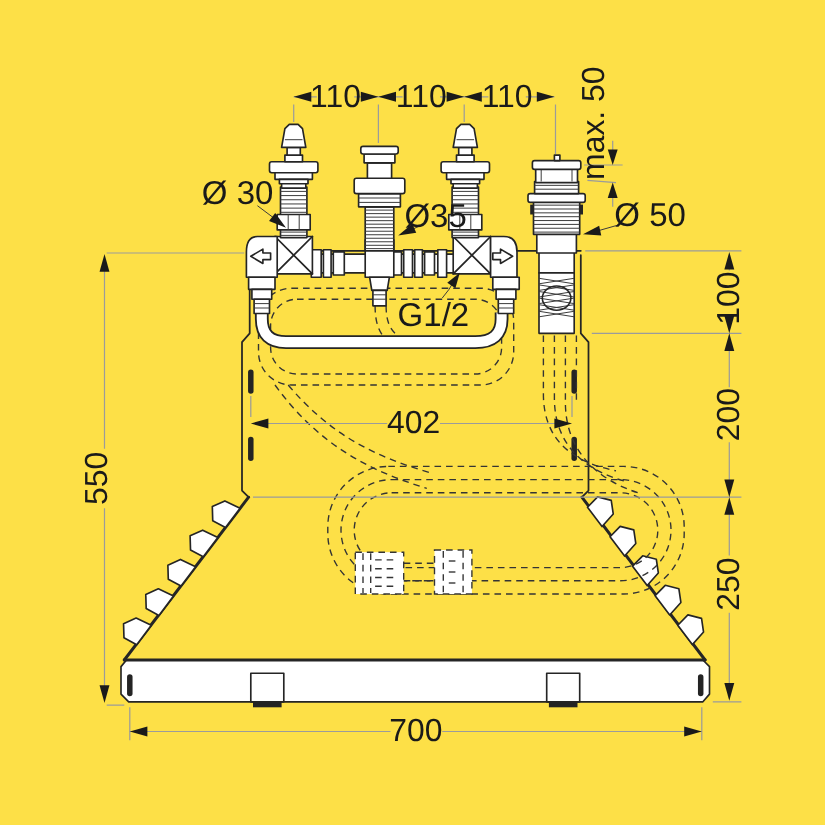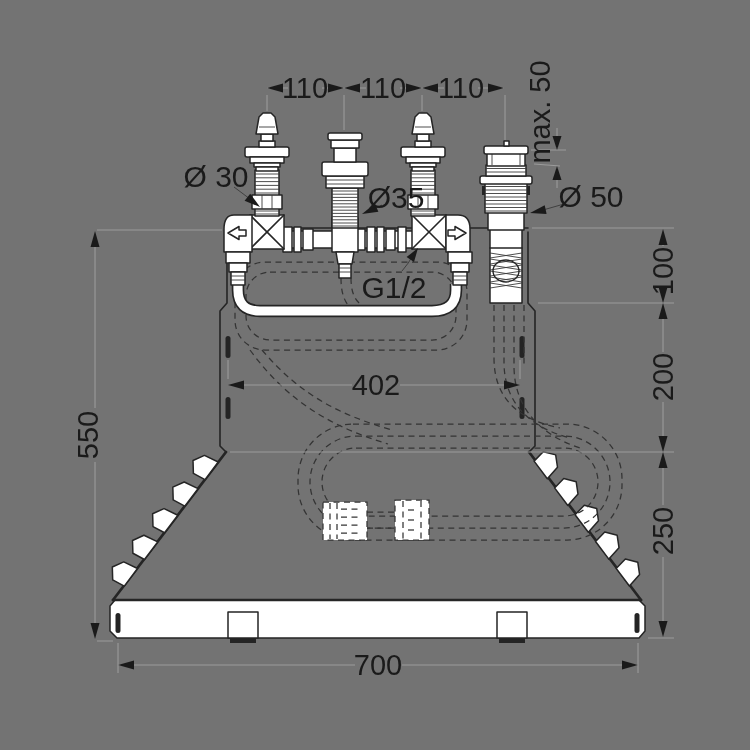--- a/index.html
+++ b/index.html
@@ -1,16 +1,16 @@
 <!DOCTYPE html>
 <html><head>
 <meta charset="utf-8">
 <style>
   html,body{margin:0;padding:0;background:#fff;}
-  .wrap{width:750px;height:750px;background:#737373;position:relative;overflow:hidden;}
+  .wrap{width:750px;height:750px;background:#fde047;position:relative;overflow:hidden;}
   svg{display:block;}
   .ln{stroke:#252525;stroke-width:1.6;fill:none;stroke-linecap:round;stroke-linejoin:round;}
   .lnW{fill:#fff;stroke:#252525;stroke-width:1.5;stroke-linejoin:round;}
   .thick{stroke:#252525;stroke-width:2.7;fill:none;stroke-linecap:round;}
   .fine{stroke:#3a3a3a;stroke-width:0.9;fill:none;}
   .dash{stroke:#343434;stroke-width:1.25;fill:none;stroke-dasharray:6 4.5;}
   .dashW{fill:#fff;stroke:#343434;stroke-width:1.25;stroke-dasharray:6 4.5;}
   .dim{stroke:#9b9b9b;stroke-width:1.1;fill:none;}
   .arr{fill:#1a1a1a;stroke:none;}
   .blk{fill:#242424;stroke:none;}

